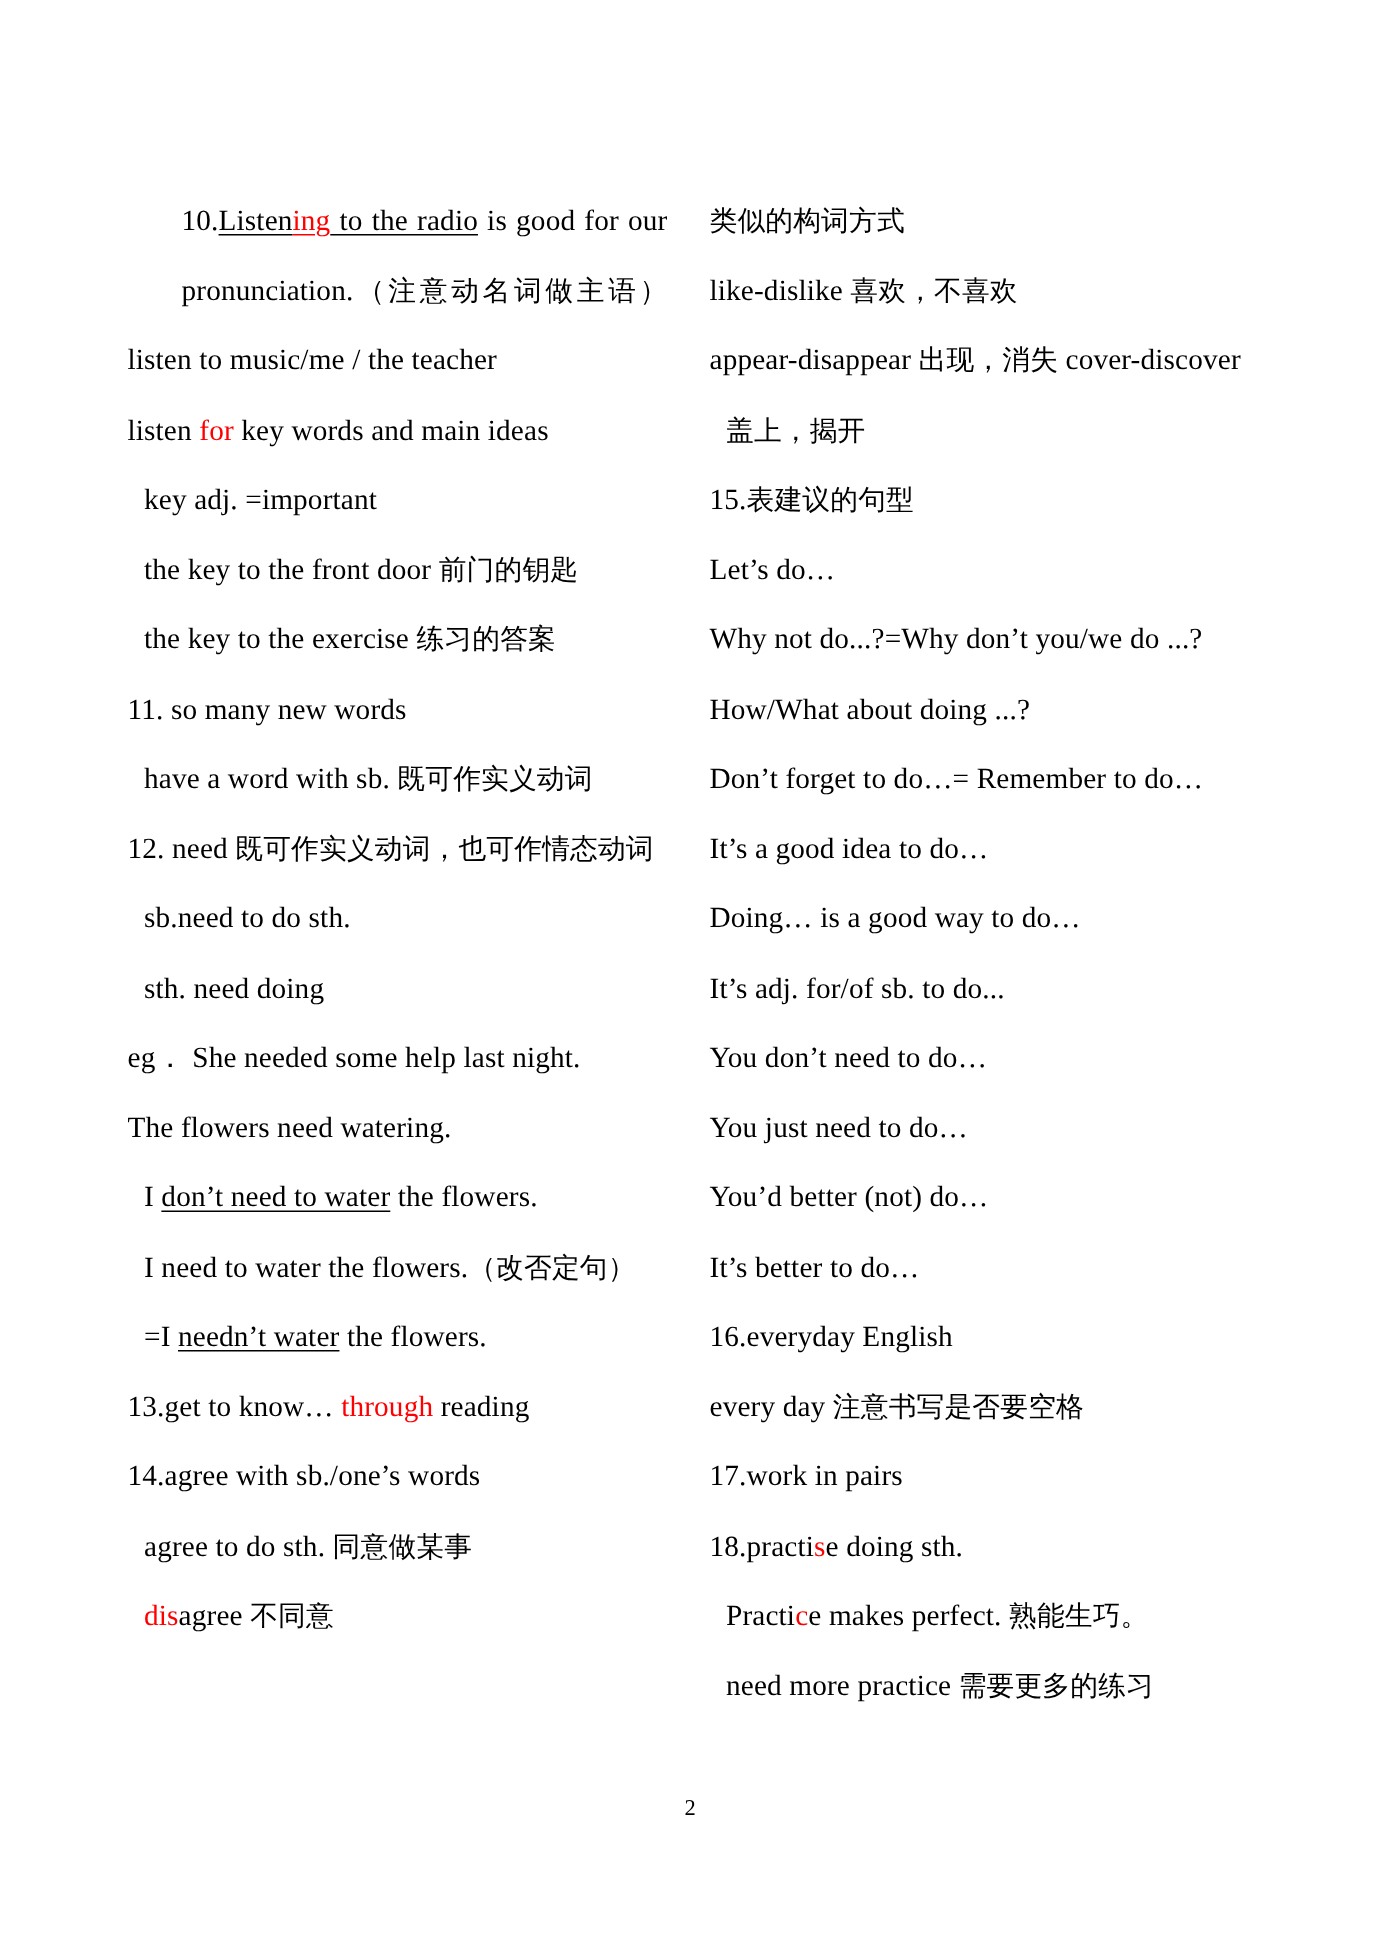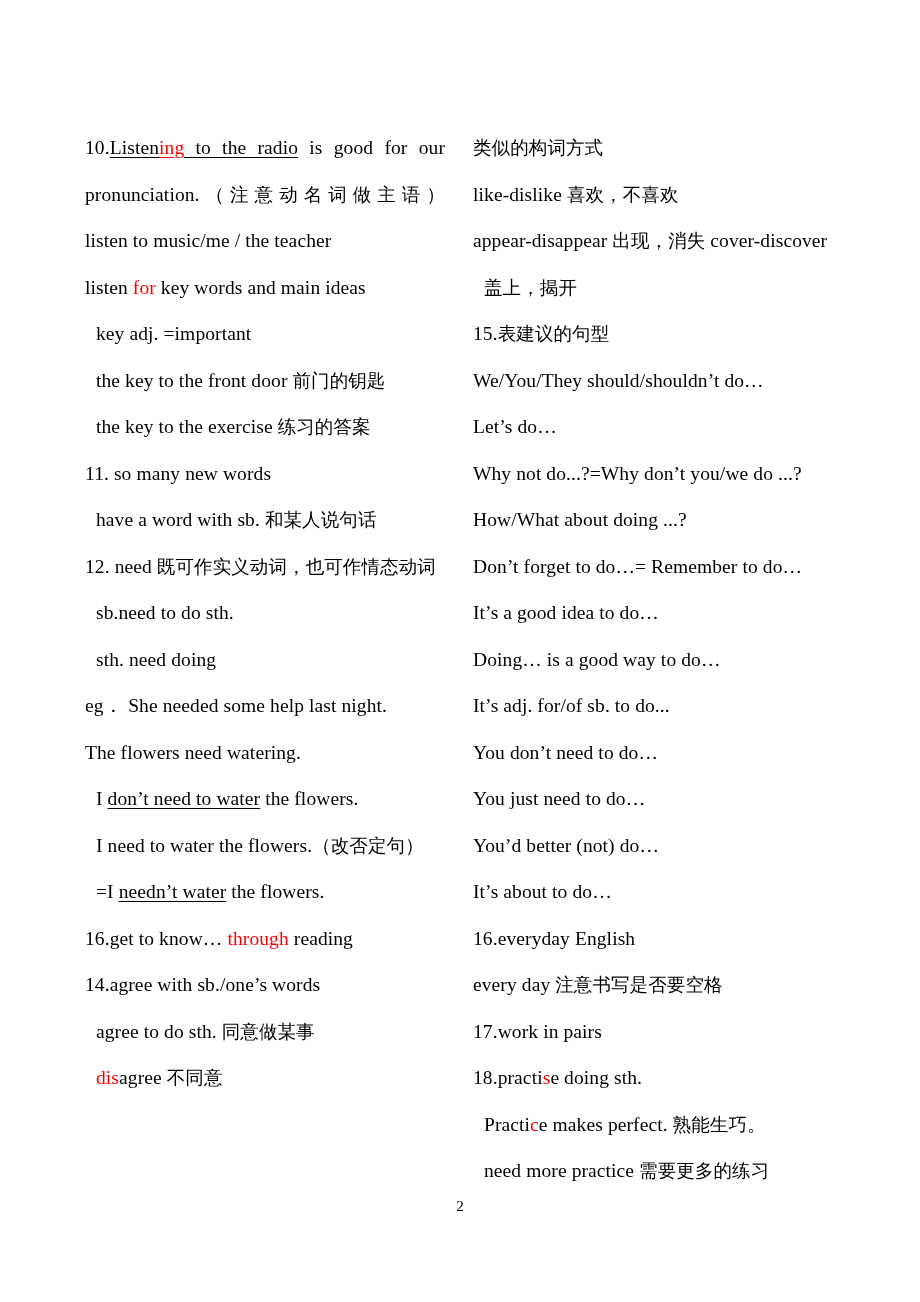--- a/index.html
+++ b/index.html
@@ -34,20 +34,21 @@
     font-size: 19.5px;
     white-space: nowrap;
     letter-spacing: 0.1px;
   }
   
   .line.just {
     white-space: normal;
     text-align: justify;
     text-align-last: justify;
     line-height: 46.5px;
+    margin-left: 36px;
   }
   .ind1 { padding-left: 11px; }
 
   .red { color: #ff0000; }
   .ul  { text-decoration: underline; text-underline-offset: 2.5px; }
 
   .cjk {
     font-family: Liberation Mono, monospace;
     font-size: 18.5px;
   }
@@ -69,52 +70,51 @@
 <div id="page">
   <div class="col" id="col-left">
       <div class="line just"><span>10.</span><span class="ul">Listen</span><span class="ul red">ing</span><span class="ul"> to the radio</span><span> is good for our</span></div>
       <div class="line just"><span>pronunciation.</span><span class="cjk">（注意动名词做主语）</span></div>
       <div class="line"><span>listen to music/me / the teacher</span></div>
       <div class="line"><span>listen </span><span class="red">for</span><span> key words and main ideas</span></div>
       <div class="line ind1"><span>key adj.   =important</span></div>
       <div class="line ind1"><span>the key to the front door </span><span class="cjk">前门的钥匙</span></div>
       <div class="line ind1"><span>the key to the exercise </span><span class="cjk">练习的答案</span></div>
       <div class="line"><span>11. so many new words</span></div>
-      <div class="line ind1"><span>have a word with sb. </span><span class="cjk">和某人说句话</span></div>
+      <div class="line ind1"><span>have a word with sb. </span><span class="cjk">既可作实义动词</span></div>
       <div class="line"><span>12. need </span><span class="cjk">既可作实义动词，也可作情态动词</span></div>
       <div class="line ind1"><span>sb.need to do sth.</span></div>
       <div class="line ind1"><span>sth. need doing</span></div>
       <div class="line"><span>eg．  She needed some help last night.</span></div>
       <div class="line"><span>The flowers need watering.</span></div>
       <div class="line ind1"><span>I </span><span class="ul">don’t need to water</span><span> the flowers.</span></div>
       <div class="line ind1"><span>I need to water the flowers.</span><span class="cjk">（改否定句）</span></div>
       <div class="line ind1"><span>=I </span><span class="ul">needn’t water</span><span> the flowers.</span></div>
-      <div class="line"><span>16.get to know… </span><span class="red">through</span><span> reading</span></div>
+      <div class="line"><span>13.get to know… </span><span class="red">through</span><span> reading</span></div>
       <div class="line"><span>14.agree with sb./one’s words</span></div>
       <div class="line ind1"><span>agree to do sth. </span><span class="cjk">同意做某事</span></div>
       <div class="line ind1"><span class="red">dis</span><span>agree </span><span class="cjk">不同意</span></div>
     </div>
   <div class="col" id="col-right">
       <div class="line"><span class="cjk">类似的构词方式</span></div>
       <div class="line"><span>like-dislike  </span><span class="cjk">喜欢，不喜欢</span></div>
       <div class="line"><span>appear-disappear </span><span class="cjk">出现，消失</span><span>  cover-discover</span></div>
       <div class="line ind1"><span class="cjk">盖上，揭开</span></div>
       <div class="line"><span>15.</span><span class="cjk">表建议的句型</span></div>
-      <div class="line"><span>We/You/They should/shouldn’t do…</span></div>
       <div class="line"><span>Let’s do…</span></div>
       <div class="line"><span>Why not do...?=Why don’t you/we do ...?</span></div>
       <div class="line"><span>How/What about doing ...?</span></div>
       <div class="line"><span>Don’t forget to do…= Remember to do…</span></div>
       <div class="line"><span>It’s a good idea to do…</span></div>
       <div class="line"><span>Doing… is a good way to do…</span></div>
       <div class="line"><span>It’s adj. for/of sb. to do...</span></div>
       <div class="line"><span>You don’t need to do…</span></div>
       <div class="line"><span>You just need to do…</span></div>
       <div class="line"><span>You’d better (not) do…</span></div>
-      <div class="line"><span>It’s about to do…</span></div>
+      <div class="line"><span>It’s better to do…</span></div>
       <div class="line"><span>16.everyday English</span></div>
       <div class="line"><span>every day </span><span class="cjk">注意书写是否要空格</span></div>
       <div class="line"><span>17.work in pairs</span></div>
       <div class="line"><span>18.practi</span><span class="red">s</span><span>e doing sth.</span></div>
       <div class="line ind1"><span>Practi</span><span class="red">c</span><span>e makes perfect. </span><span class="cjk">熟能生巧。</span></div>
       <div class="line ind1"><span>need more practice </span><span class="cjk">需要更多的练习</span></div>
     </div>
   <div id="page-number">2</div>
 </div>
 

